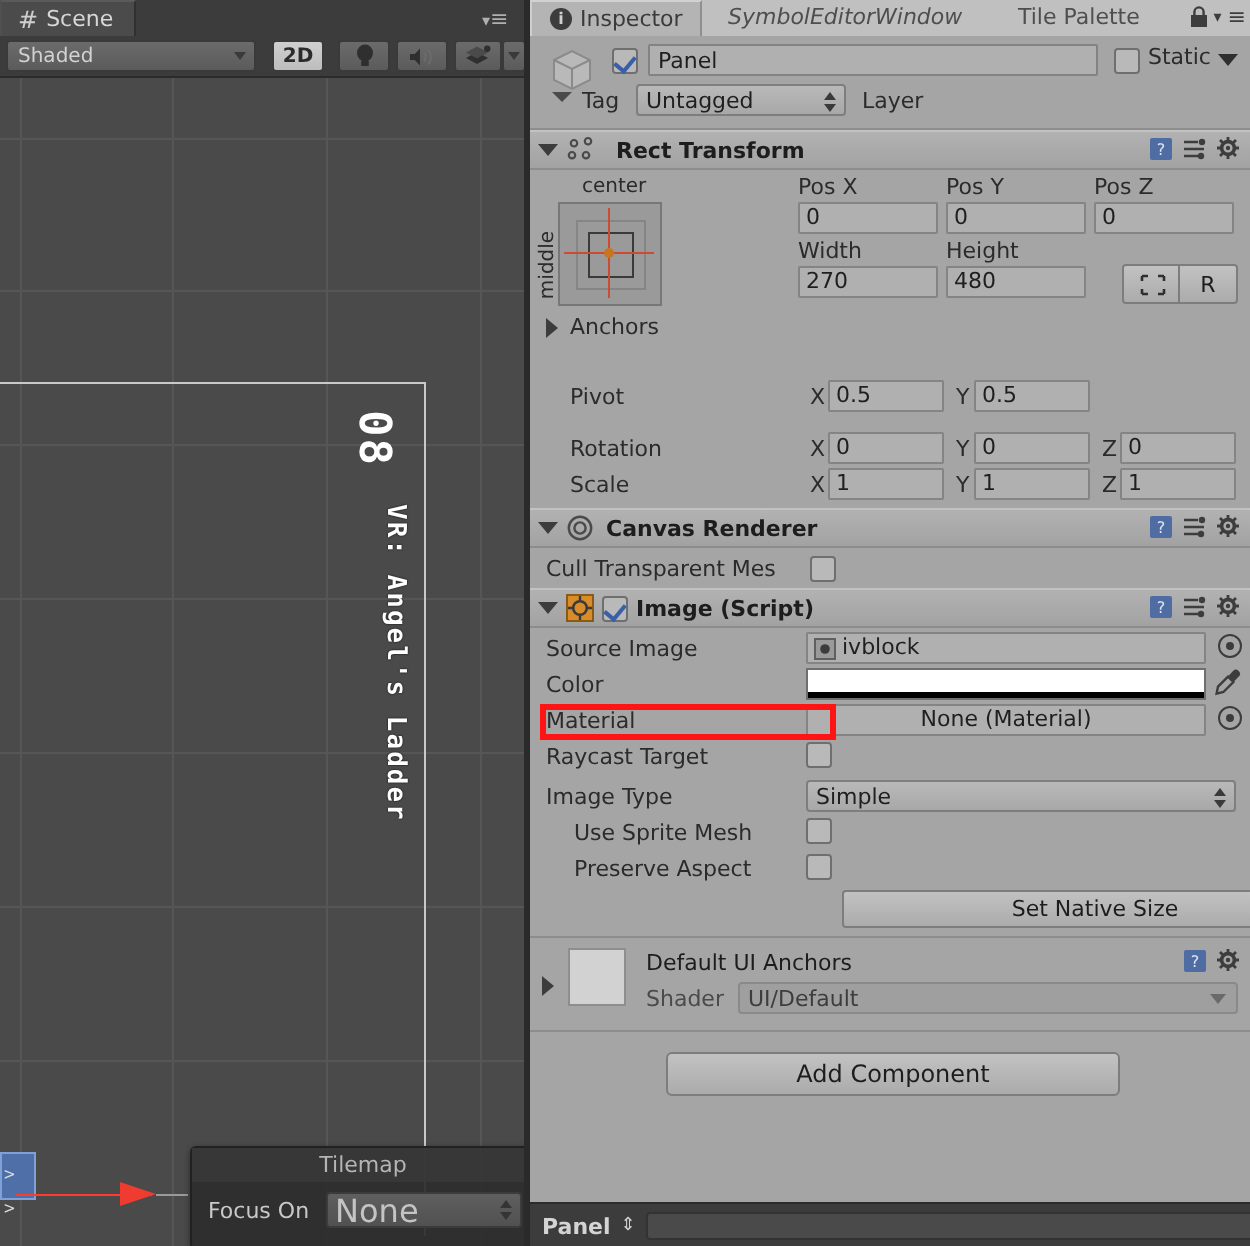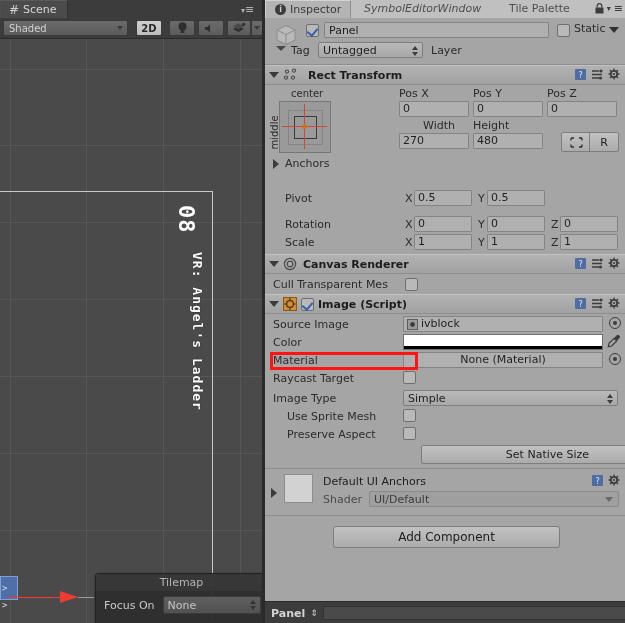--- a/index.html
+++ b/index.html
@@ -31,21 +31,21 @@
   #scenetext{position:absolute;color:#ffffff;font-family:"DejaVu Sans Mono","Liberation Mono",monospace;
      font-size:13px;letter-spacing:1px;writing-mode:vertical-rl;white-space:nowrap;font-weight:bold;text-shadow:0 0 1px #000;}
   #bignum{position:absolute;color:#ffffff;font-family:"DejaVu Sans Mono","Liberation Mono",monospace;
      font-size:22px;font-weight:bold;letter-spacing:1px;writing-mode:vertical-rl;}
 
   
   #tilemap-overlay{position:absolute;left:95px;top:573px;width:171px;height:50px;background:#2d2d2dee;border:1px solid #212121;border-radius:3px;box-shadow:0 1px 3px #00000066;}
   #tilemap-title{height:17px;line-height:17px;text-align:center;color:#b4b4b4;font-size:11px;background:#3a3a3ad0;}
   #tilemap-body{padding:5px 6px 0 8px;display:flex;align-items:center;gap:8px;}
   .mini-popup{height:16px;flex:1;background:linear-gradient(#5f5f5f,#515151);border:1px solid #3b3b3b;border-radius:2px;
-     color:#c4c4c4;font-size:11px;display:flex;align-items:center;padding:0 4px;position:relative;}
+     color:#c4c4c4;font-size:16px;display:flex;align-items:center;padding:0 4px;position:relative;}
   .updown{position:absolute;right:4px;top:3px;width:6px;height:10px;}
   .updown:before,.updown:after{content:"";position:absolute;left:0;border-left:3px solid transparent;border-right:3px solid transparent;}
   .updown:before{top:0;border-bottom:4px solid #343434;}
   .updown:after{bottom:0;border-top:4px solid #343434;}
 
   
   #gizmo-line{position:absolute;left:8px;top:597px;width:68px;height:1px;background:#ff3b30;}
   #gizmo-arrow{position:absolute;left:60px;top:591px;width:0;height:0;border-top:6px solid transparent;border-bottom:6px solid transparent;border-left:18px solid #ef3b30;}
   #gizmo-tail{position:absolute;left:78px;top:597px;width:16px;height:1px;background:#9a9a9a;}
   #gizmo-box{position:absolute;left:0px;top:576px;width:16px;height:22px;background:#4e6fa8;border:1px solid #7ea2d8;}
@@ -286,21 +286,21 @@
           <div style="position:absolute;left:22px;top:22px;width:5px;height:5px;background:#c8761e;border-radius:50%;"></div>
         </div>
 
         <span class="lbl" style="position:absolute;left:134px;top:2px;">Pos X</span>
         <span class="lbl" style="position:absolute;left:208px;top:2px;">Pos Y</span>
         <span class="lbl" style="position:absolute;left:282px;top:2px;">Pos Z</span>
         <div class="numfield" style="position:absolute;left:134px;top:16px;width:70px;">0</div>
         <div class="numfield" style="position:absolute;left:208px;top:16px;width:70px;">0</div>
         <div class="numfield" style="position:absolute;left:282px;top:16px;width:70px;">0</div>
 
-        <span class="lbl" style="position:absolute;left:134px;top:34px;margin-left:24px;">Width</span>
+        <span class="lbl" style="position:absolute;left:134px;top:34px;">Width</span>
         <span class="lbl" style="position:absolute;left:208px;top:34px;">Height</span>
         <div class="numfield" style="position:absolute;left:134px;top:48px;width:70px;">270</div>
         <div class="numfield" style="position:absolute;left:208px;top:48px;width:70px;">480</div>
 
         <div class="btn" style="position:absolute;left:296px;top:47px;width:28px;height:18px;border-radius:2px 0 0 2px;">
           <svg width="13" height="11" viewBox="0 0 13 11">
             <path d="M1 1h3M9 1h3M1 10h3M9 10h3M1 1v2.5M1 7.5V10M12 1v2.5M12 7.5V10" stroke="#2f2f2f" stroke-width="1.3" fill="none"></path>
           </svg>
         </div>
         <div class="btn" style="position:absolute;left:324px;top:47px;width:28px;height:18px;border-radius:0 2px 2px 0;">

